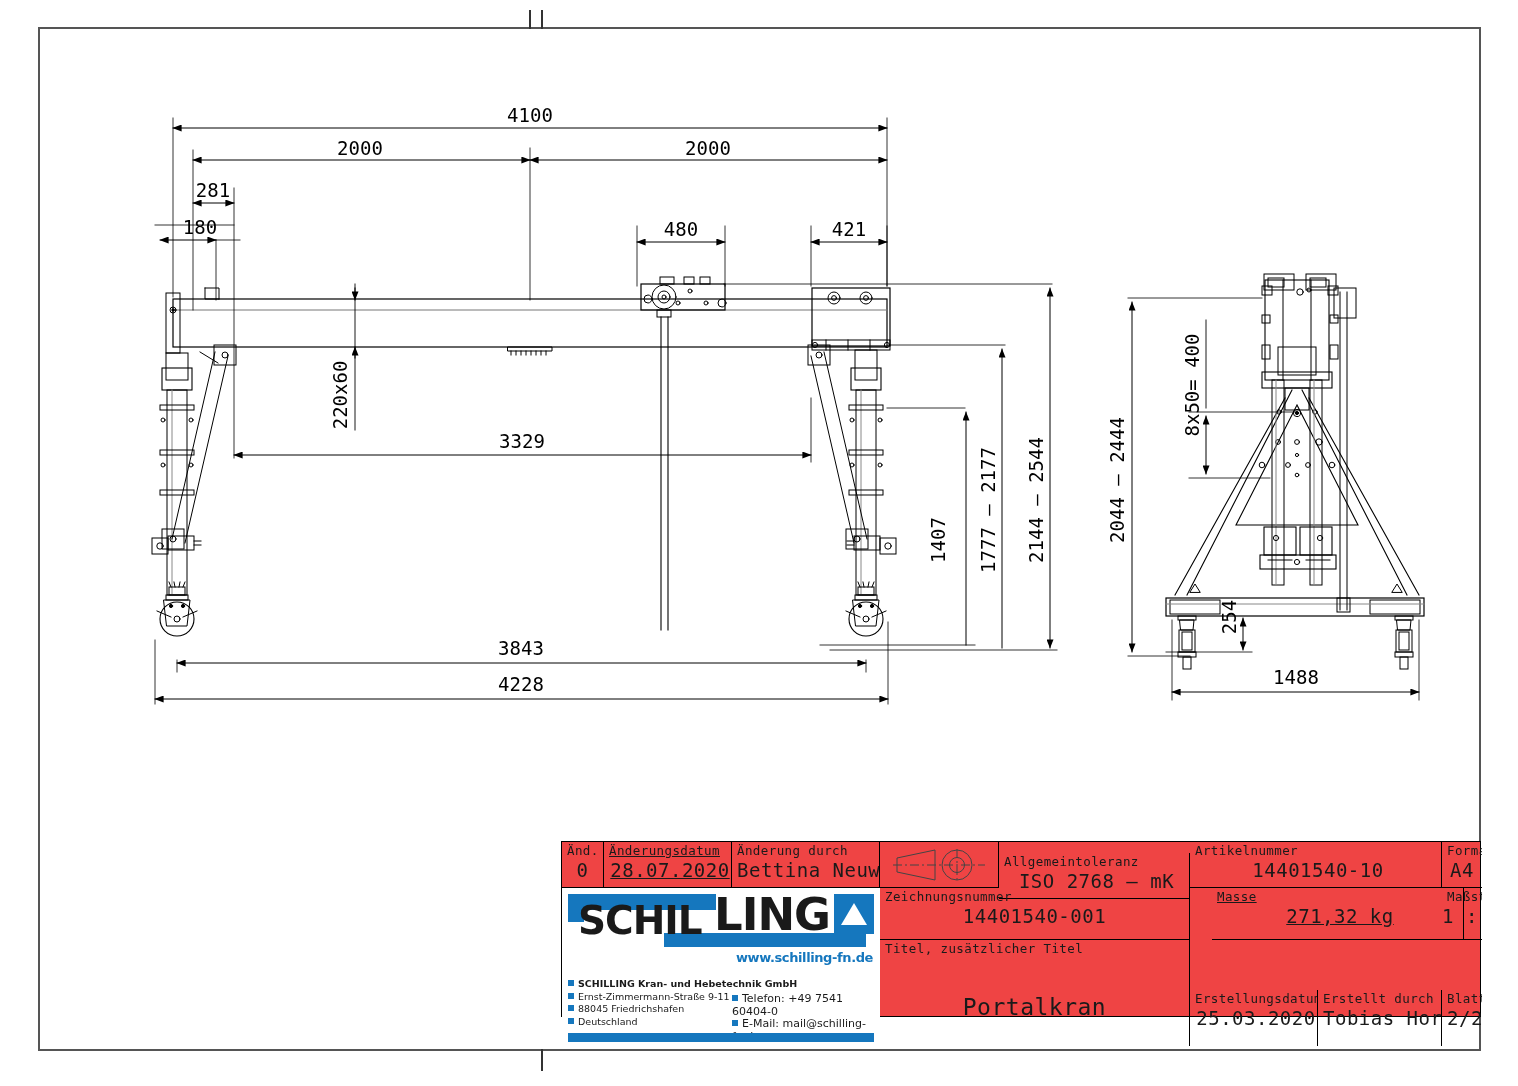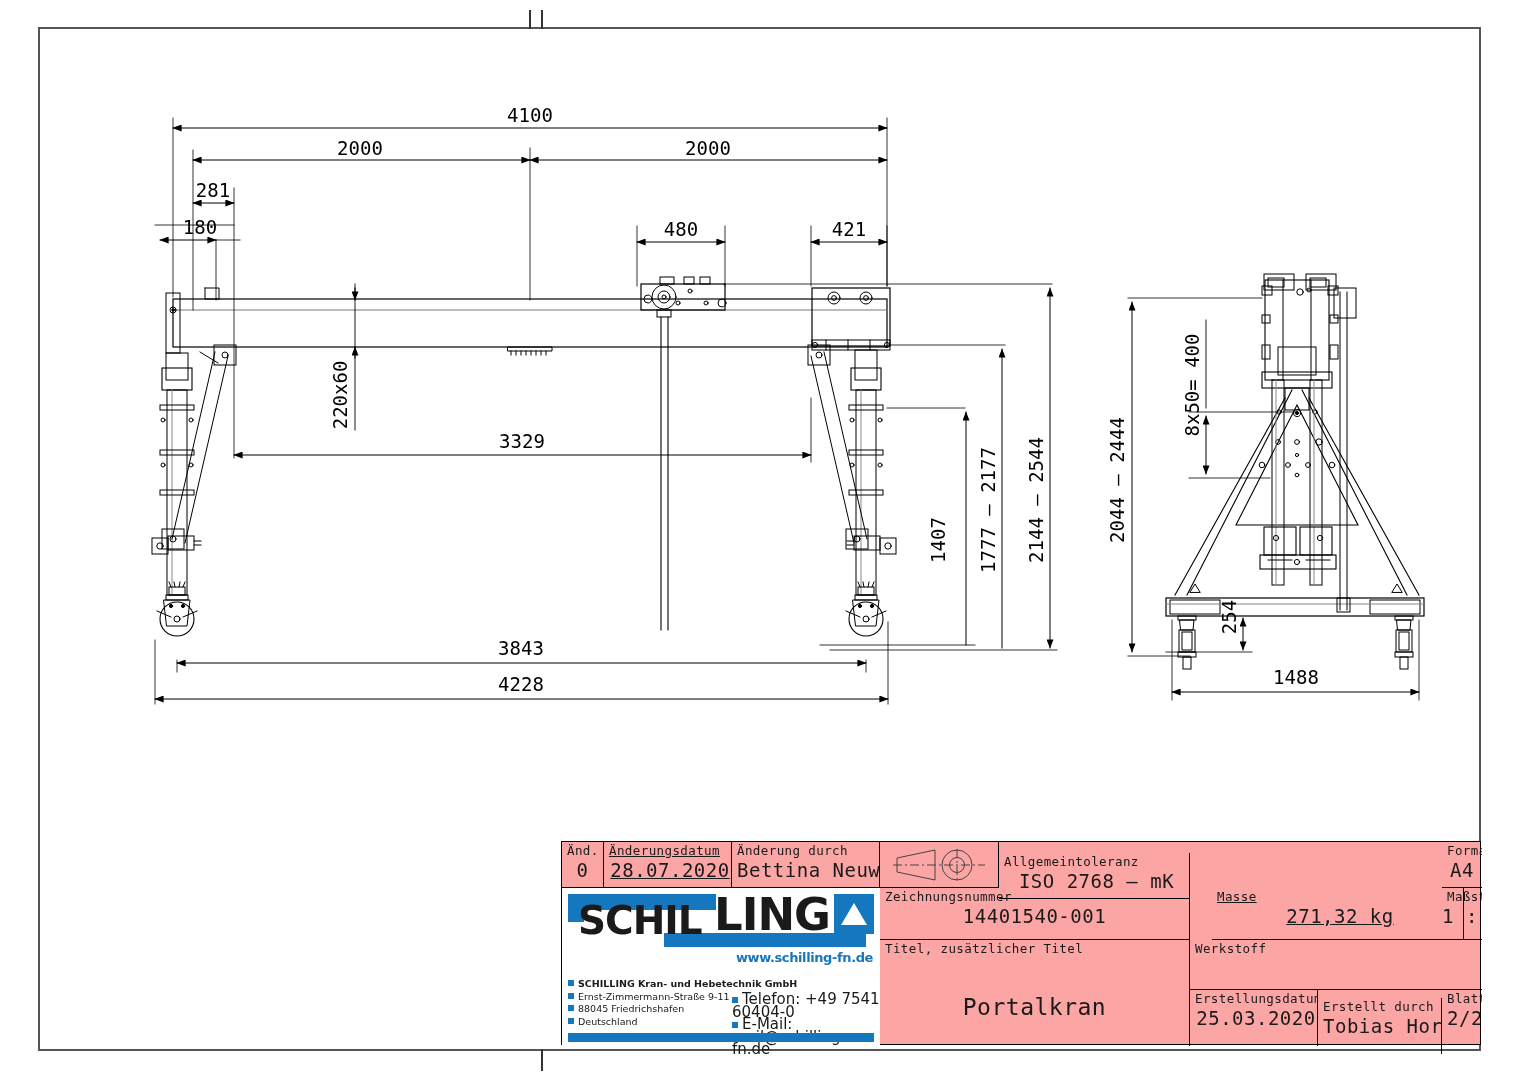--- a/index.html
+++ b/index.html
@@ -9,22 +9,22 @@
   
   #sheet-frame{position:absolute;left:38px;top:27px;width:1443px;height:1024px;
                border:2px solid #555;box-sizing:border-box;}
   .centermark{position:absolute;background:#333;}
 
   
   #drawing-canvas{position:absolute;left:0;top:0;width:1518px;height:894px;}
   #drawing-canvas svg{display:block;}
 
   
-  #title-block{position:absolute;left:561px;top:841px;width:920px;height:204px;
-               border:1.6px solid #000;box-sizing:border-box;background:#fca5a5;}
+  #title-block{position:absolute;left:561px;top:841px;width:920px;height:176px;
+               border:1.6px solid #000;box-sizing:border-box;background:#ef4444;}
   .tb-cell{position:absolute;box-sizing:border-box;overflow:hidden;}
   .tb-b-r{border-right:1.3px solid #000;}
   .tb-b-b{border-bottom:1.3px solid #000;}
   .tb-lab{font-size:12.5px;line-height:14px;padding:2px 0 0 5px;letter-spacing:.4px;
           white-space:nowrap;}
   .tb-val{font-size:19px;line-height:22px;padding:1px 0 0 5px;letter-spacing:.5px;
           white-space:nowrap;text-align:center;}
   .tb-val.ctr{text-align:center;padding-left:0;}
   .tb-val.big{font-size:22px;}
 
@@ -33,21 +33,21 @@
   .lg-blue{background:#1577be;position:absolute;}
   .lg-word{position:absolute;font-family:"DejaVu Sans",sans-serif;font-weight:bold;
            color:#1a1a1a;letter-spacing:-1px;}
   #logo-url{position:absolute;right:7px;top:62px;font-family:"DejaVu Sans",sans-serif;
             font-weight:bold;font-size:13px;color:#1577be;letter-spacing:-.4px;}
   #logo-addr{position:absolute;left:6px;top:90px;font-family:"DejaVu Sans",sans-serif;
              font-size:9.5px;line-height:12.6px;color:#1a1a1a;}
   #logo-addr .sq{display:inline-block;width:6px;height:6px;background:#1577be;
                  margin-right:4px;position:relative;top:-1px;}
   #logo-contact{position:absolute;left:170px;top:105px;font-family:"DejaVu Sans",sans-serif;
-                font-size:15px;line-height:12.6px;color:#1a1a1a;}
+                font-size:11px;line-height:12.6px;color:#1a1a1a;}
   #logo-contact .sq{display:inline-block;width:6px;height:6px;background:#1577be;
                     margin-right:4px;position:relative;top:-1px;}
   #logo-bar-bottom{position:absolute;left:6px;right:6px;bottom:4px;height:9px;background:#1577be;}
   .bold{font-weight:bold;}
   #proj-sym{position:absolute;}
 </style>
 </head>
 <body>
 
 <div id="sheet-frame"></div>
@@ -367,20 +367,24 @@
         <circle cx="66" cy="17" r="7.5"></circle>
         <path d="M2,17 L94,17" stroke-dasharray="9,3,2,3"></path>
         <path d="M66,1 L66,33" stroke-dasharray="9,3,2,3"></path>
       </g>
     </svg>
   </div>
   <div class="tb-cell tb-b-r tb-b-b" style="left:437px;top:0;width:191px;height:46px;margin-top:11px;">
     <div class="tb-lab">Allgemeintoleranz</div>
     <div class="tb-val">ISO 2768 – mK</div>
   </div>
+  <div class="tb-cell tb-b-r tb-b-b" style="left:628px;top:0;width:252px;height:46px;">
+    <div class="tb-lab">Artikelnummer</div>
+    <div class="tb-val">14401540-10</div>
+  </div>
   <div class="tb-cell tb-b-b" style="left:880px;top:0;width:40px;height:46px;">
     <div class="tb-lab">Format</div>
     <div class="tb-val ctr">A4</div>
   </div>
 
   <div class="tb-cell tb-b-r tb-b-b" style="left:318px;top:46px;width:310px;height:52px;">
     <div class="tb-lab">Zeichnungsnummer</div>
     <div class="tb-val ctr">14401540-001</div>
   </div>
   <div class="tb-cell tb-b-r tb-b-b" style="left:650px;top:46px;width:252px;height:52px;text-decoration:underline;">
@@ -389,30 +393,26 @@
   </div>
   <div class="tb-cell tb-b-b" style="left:880px;top:46px;width:40px;height:52px;">
     <div class="tb-lab">Maßstab</div>
     <div class="tb-val ctr">1 : 30</div>
   </div>
 
   <div class="tb-cell tb-b-r" style="left:318px;top:98px;width:310px;height:106px;">
     <div class="tb-lab">Titel, zusätzlicher Titel</div>
     <div class="tb-val big ctr" style="position:absolute;left:0;right:0;top:55px;font-size:23px;">Portalkran</div>
   </div>
-  <div class="tb-cell tb-b-b" style="left:628px;top:98px;width:292px;height:50px;">
-    <div class="tb-lab">Werkstoff</div>
-    <div class="tb-val"></div>
-  </div>
 
   <div class="tb-cell tb-b-r" style="left:628px;top:148px;width:128px;height:56px;">
     <div class="tb-lab">Erstellungsdatum</div>
     <div class="tb-val">25.03.2020</div>
   </div>
-  <div class="tb-cell tb-b-r" style="left:756px;top:156px;width:124px;height:56px;">
+  <div class="tb-cell tb-b-r" style="left:756px;top:148px;width:124px;height:56px;">
     <div class="tb-lab">Erstellt durch</div>
     <div class="tb-val">Tobias Hornikel</div>
   </div>
   <div class="tb-cell" style="left:880px;top:148px;width:40px;height:56px;">
     <div class="tb-lab">Blatt</div>
     <div class="tb-val">2/2</div>
   </div>
 
   <div id="logo-cell">
 

